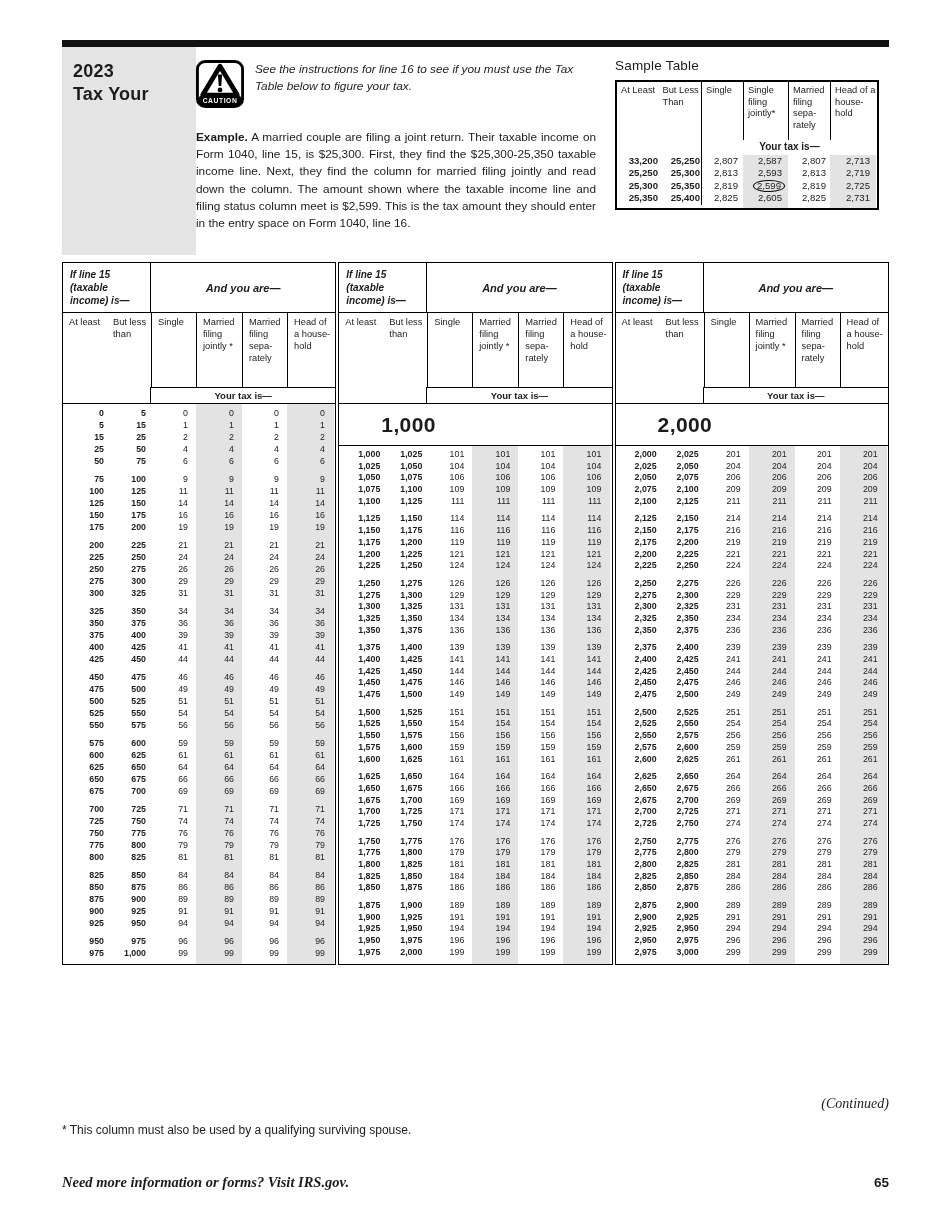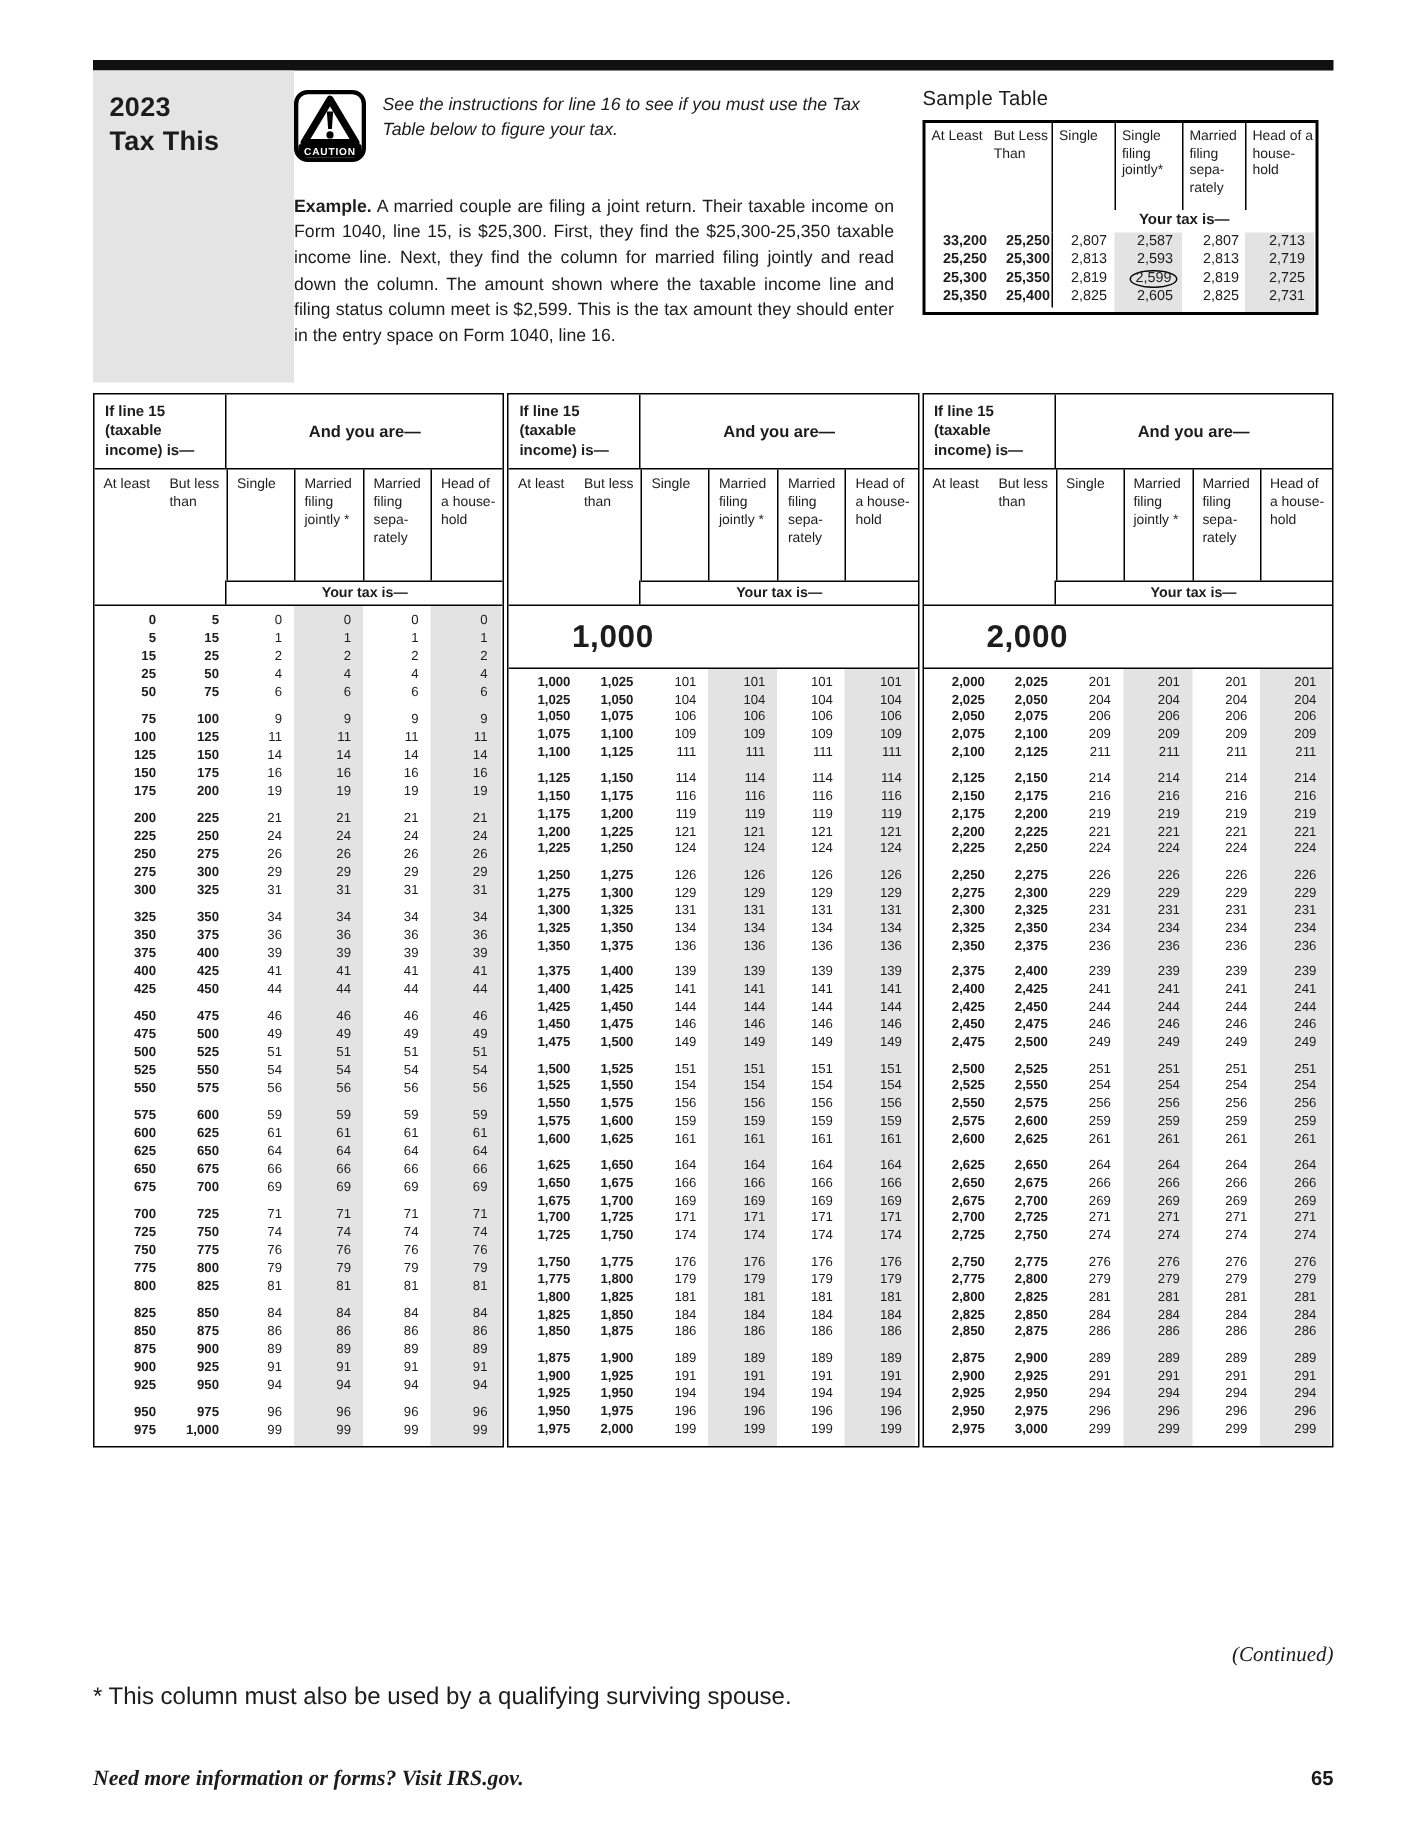--- a/index.html
+++ b/index.html
@@ -49,21 +49,21 @@
   .sc3 { width:45px; padding-right:6px; }
   .sc4 { width:42px; padding-right:4px; }
   .sc5 { width:46px; padding-right:6px; }
   .circled { display:inline-block; border:1.2px solid #000; border-radius:50%;
              padding:0 3px 1px 3px; line-height:9.5px; margin-right:-3px; }
 
   
   .tables-row { display:flex; gap:2px; margin-top:7px; }
   .taxtable { width:274.3px; height:703px; border:1.6px solid #000; overflow:hidden;
               display:flex; flex-direction:column; background:#fff; }
-  .tt-h1 { display:flex; height:50px; border-bottom:1px solid #000; flex:none; }
+  .tt-h1 { display:flex; height:50px; border-bottom:1px solid #000; flex:none;font-style:italic; }
   .tt-h1-left { width:88px; border-right:1px solid #000; font-weight:bold; font-size:10px;
                 line-height:1.3; padding:5px 6px 0 7px; }
   .tt-h1-right { flex:1; display:flex; align-items:center; justify-content:center;
                  font-weight:bold; font-size:11px; }
   .tt-h2 { display:flex; height:74px; flex:none; }
   .hc { font-size:9.3px; line-height:1.28; padding:4px 2px 0 6px; }
   .h-al { width:44px; }
   .h-bl { width:44px; }
   .h-sg { width:45px; border-left:1px solid #000; }
   .h-mfj { width:46px; border-left:1px solid #000; }
@@ -87,39 +87,39 @@
   .c0 { width:44px; padding-right:3px; font-weight:bold; }
   .c1 { width:44px; padding-right:5px; font-weight:bold; }
   .c2 { width:45px; padding-right:8px; }
   .c3 { width:46px; padding-right:8px; }
   .c4 { width:45px; padding-right:8px; }
   .c5 { width:46px; padding-right:8px; }
 
   
   .continued { text-align:right; font-family:"Liberation Serif", serif; font-style:italic;
                font-size:14px; margin-top:131px; }
-  .footnote { font-size:16px; margin-top:11px; }
+  .footnote { font-size:12px; margin-top:11px; }
   .footer-row { display:flex; justify-content:space-between; align-items:baseline; margin-top:37px; }
   .footer-left { font-family:"Liberation Serif", serif; font-style:italic; font-weight:bold;
                  font-size:14.5px; }
   .page-num { font-weight:bold; font-size:13.5px; }
 </style>
 </head>
 <body>
 
 <div class="page">
   <div class="content">
 
     <div class="top-rule"></div>
 
     <div class="header-section">
 
       <div class="title-box">
         <div class="title-line">2023</div>
-        <div class="title-line">Tax This</div>
+        <div class="title-line">Tax Your</div>
       </div>
 
       <div class="intro-col">
         <div class="caution-row">
           <svg class="caution-icon" width="48" height="48" viewBox="0 0 50 50">
             <rect x="1.5" y="1.5" width="47" height="47" rx="8" fill="#fff" stroke="#000" stroke-width="3"></rect>
             <path d="M25 6.5 L43 36.5 L7 36.5 Z" fill="#fff" stroke="#000" stroke-width="5" stroke-linejoin="round"></path>
             <path d="M22.8 15 L27.2 15 L26.3 27 L23.7 27 Z" fill="#000"></path>
             <circle cx="25" cy="31.2" r="2.5" fill="#000"></circle>
             <rect x="3" y="37.5" width="44" height="9.5" rx="2" fill="#000"></rect>

